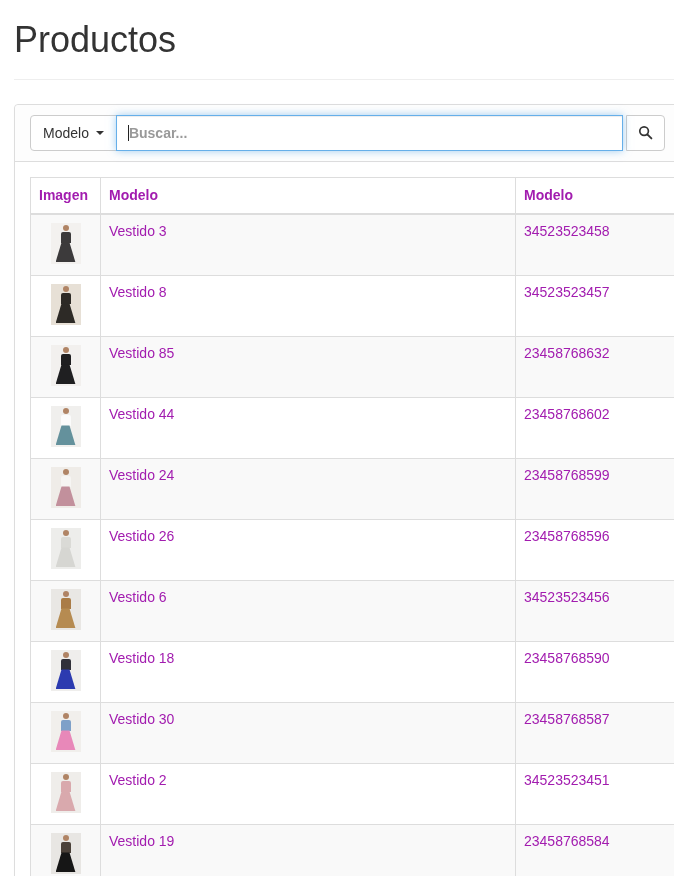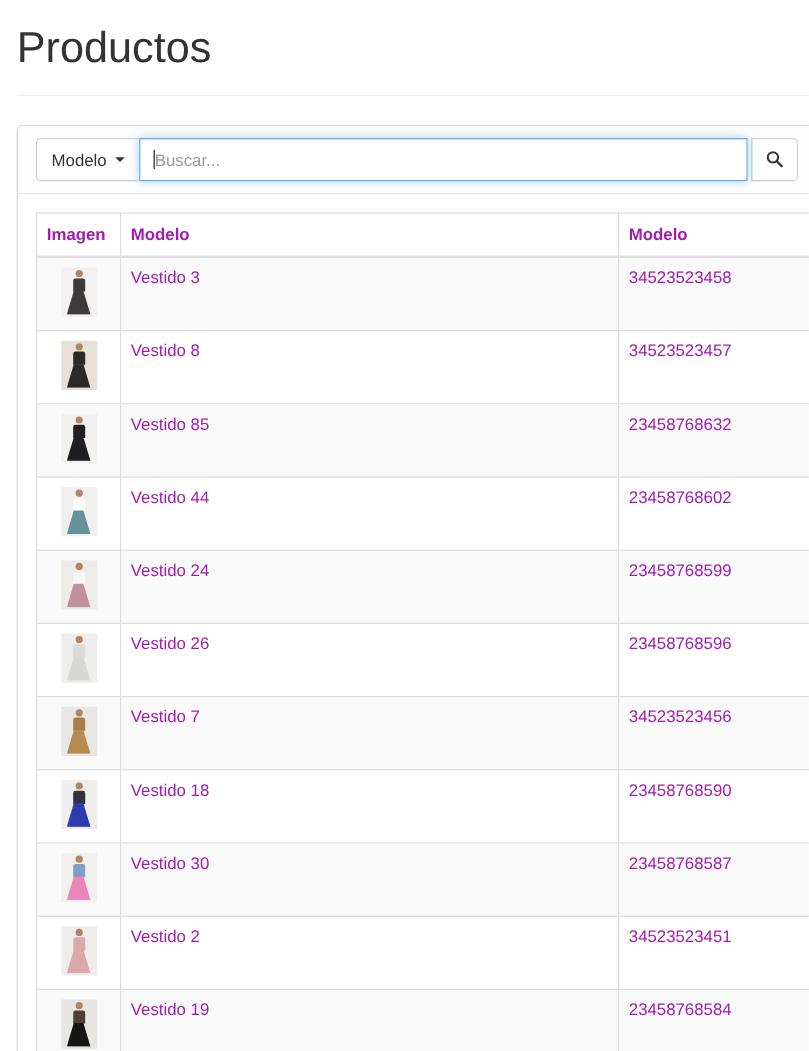--- a/index.html
+++ b/index.html
@@ -73,21 +73,21 @@
     width: 100%; height: 36px;
     box-sizing: border-box;
     padding: 6px 12px;
     font-family: "Liberation Sans", sans-serif;
     font-size: 14px;
     color: #555;
     border: 1px solid #66afe9;
     border-radius: 0;
     outline: none;
     box-shadow: inset 0 1px 1px rgba(0,0,0,.075), 0 0 8px rgba(102,175,233,.6);
-    position: relative; z-index: 2;
+    position: relative; z-index: 2; font-weight: bold;
   }
   .form-control::placeholder { color: #999; opacity: 1; }
   .text-caret {
     position: absolute; z-index: 3;
     left: 12px; top: 10px;
     width: 1px; height: 16px;
     background: #222;
   }
 
   .search-btn {
@@ -268,21 +268,21 @@
   </tr>
 
   <tr>
     <td class="td-img">
       <div class="thumb" style="--bg: #e9e7e4; --top: #aa7c47; --skirt: #b68b51;">
         <span class="head"></span>
         <span class="torso"></span>
         <span class="skirt"></span>
       </div>
     </td>
-    <td>Vestido 7</td>
+    <td>Vestido 6</td>
     <td>34523523456</td>
   </tr>
 
   <tr>
     <td class="td-img">
       <div class="thumb" style="--bg: #efeeec; --top: #31313a; --skirt: #2c3bb0;">
         <span class="head"></span>
         <span class="torso"></span>
         <span class="skirt"></span>
       </div>

